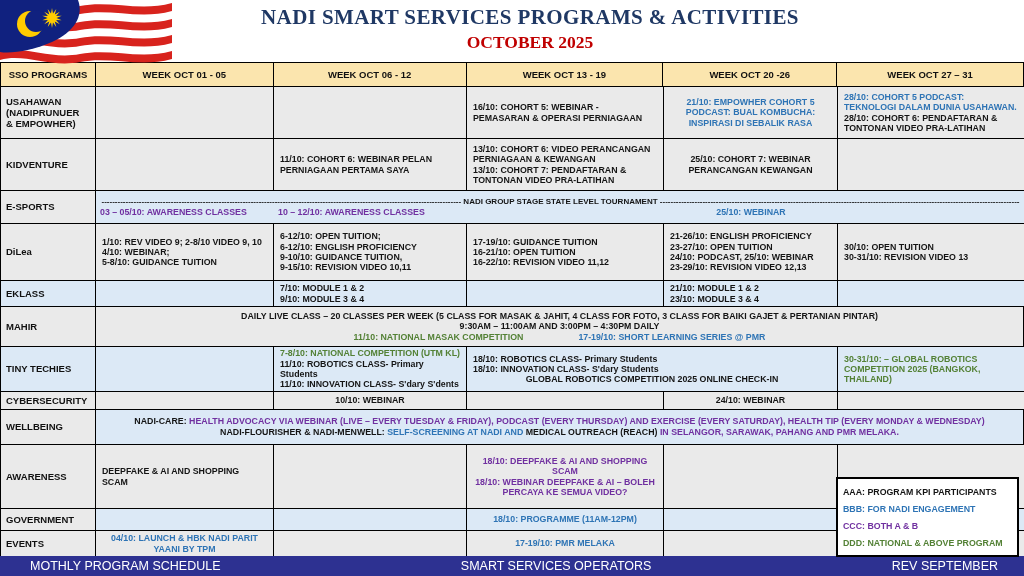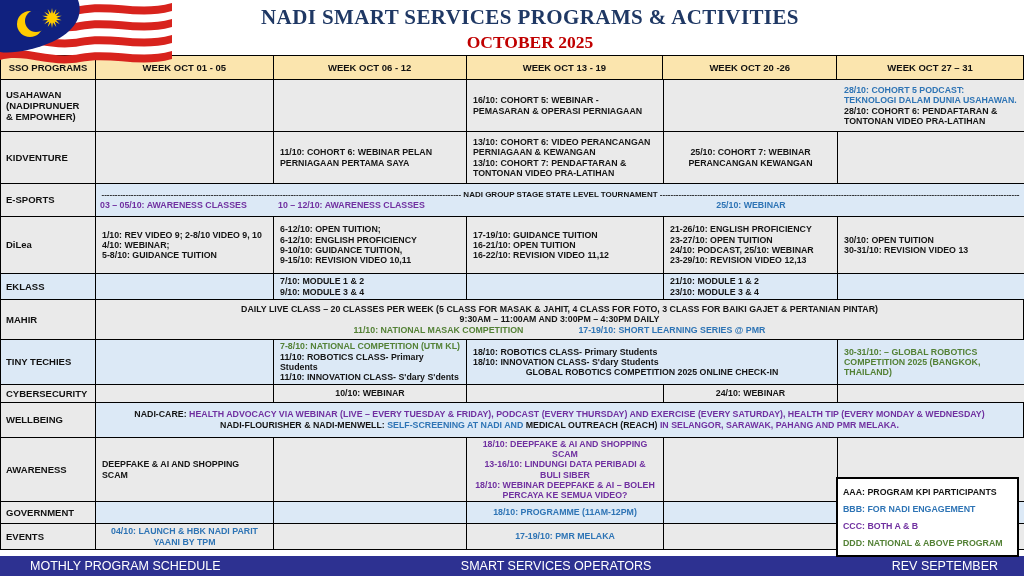--- a/index.html
+++ b/index.html
@@ -7,21 +7,21 @@
   .page{width:1024px;height:576px;position:relative;background:#fff;overflow:hidden;
         font-family:"Liberation Sans",sans-serif;}
   
   .flag{position:absolute;left:0;top:0;z-index:6}
   .titles{position:absolute;left:18px;top:5px;width:1024px;text-align:center;z-index:2}
   .t1{font-family:"Liberation Serif",serif;font-weight:bold;font-size:21px;
       color:var(--title-navy,#1F3864);letter-spacing:.4px}
   .t2{font-family:"Liberation Serif",serif;font-weight:bold;font-size:17.5px;
       color:var(--title-red,#C00000);margin-top:2px}
   
-  .table{position:absolute;left:0;top:55px;width:1024px;border-left:1.5px solid #000;border-top:1.5px solid #000}
+  .table{position:absolute;left:0;top:62px;width:1024px;border-left:1.5px solid #000;border-top:1.5px solid #000}
   .hrow{display:flex;height:24px;background:var(--header-bg,#FBE5AE);border-bottom:1px solid #000}
   .hcell{display:flex;align-items:center;justify-content:center;font-size:9.5px;font-weight:bold;
          border-right:1px solid #000;color:#111}
   .row{display:flex;border-bottom:1px solid #000}
   .gray{background:var(--row-gray,#EAEAEA)}
   .blue{background:var(--row-blue,#DCE9F6)}
   .label{width:95px;flex:none;border-right:1px solid #000;display:flex;align-items:center;
          padding-left:5px;font-weight:bold;font-size:9.5px;line-height:1.18;white-space:pre-line;color:#111}
   .content{flex:1;position:relative}
   .cells{display:grid;height:100%}
@@ -84,20 +84,23 @@
         <div class="label">USAHAWAN
 (NADIPRUNUER
 &amp; EMPOWHER)</div>
         <div class="content">
           <div class="cells" style="grid-template-columns: 178px 193px 197px 174px 187px;">
             <div class="cell" style="grid-column: 1 / span 1;"></div>
             <div class="cell" style="grid-column: 2 / span 1;"></div>
             <div class="cell" style="grid-column: 3 / span 1;">
               <div class="line" style="text-align: left;"><span class="seg c-black">16/10: COHORT 5: WEBINAR - PEMASARAN &amp; OPERASI PERNIAGAAN</span></div>
             </div>
+            <div class="cell" style="grid-column: 4 / span 1;">
+              <div class="line" style="text-align: center;"><span class="seg c-blue">21/10: EMPOWHER COHORT 5 PODCAST:  BUAL KOMBUCHA: INSPIRASI DI SEBALIK RASA</span></div>
+            </div>
             <div class="cell" style="grid-column: 5 / span 1;">
               <div class="line" style="text-align: left;"><span class="seg c-blue">28/10:  COHORT 5 PODCAST: TEKNOLOGI DALAM DUNIA USAHAWAN.</span></div>
               <div class="line" style="text-align: left;"><span class="seg c-black">28/10: COHORT 6: PENDAFTARAN &amp; TONTONAN VIDEO PRA-LATIHAN</span></div>
             </div>
           </div>
         </div>
       </div>
       <div class="row gray" style="height: 52px;">
         <div class="label">KIDVENTURE</div>
         <div class="content">
@@ -245,21 +248,20 @@
       <div class="row gray" style="height: 64px;">
         <div class="label">AWARENESS</div>
         <div class="content">
           <div class="cells" style="grid-template-columns: 178px 193px 197px 174px 187px;">
             <div class="cell" style="grid-column: 1 / span 1;">
               <div class="line" style="text-align: left;"><span class="seg c-black">DEEPFAKE &amp; AI AND SHOPPING SCAM</span></div>
             </div>
             <div class="cell" style="grid-column: 2 / span 1;"></div>
             <div class="cell" style="grid-column: 3 / span 1;">
               <div class="line" style="text-align: center;"><span class="seg c-purple">18/10: DEEPFAKE &amp; AI AND SHOPPING SCAM</span></div>
-              <div class="line" style="text-align: center;"><span class="seg c-purple">13-16/10: LINDUNGI DATA PERIBADI &amp; BULI SIBER</span></div>
               <div class="line" style="text-align: center;"><span class="seg c-purple">18/10: WEBINAR DEEPFAKE &amp; AI – BOLEH PERCAYA KE SEMUA VIDEO?</span></div>
             </div>
             <div class="cell" style="grid-column: 4 / span 1;"></div>
             <div class="cell" style="grid-column: 5 / span 1;"></div>
           </div>
         </div>
       </div>
       <div class="row blue" style="height: 22px;">
         <div class="label gray">GOVERNMENT</div>
         <div class="content">

